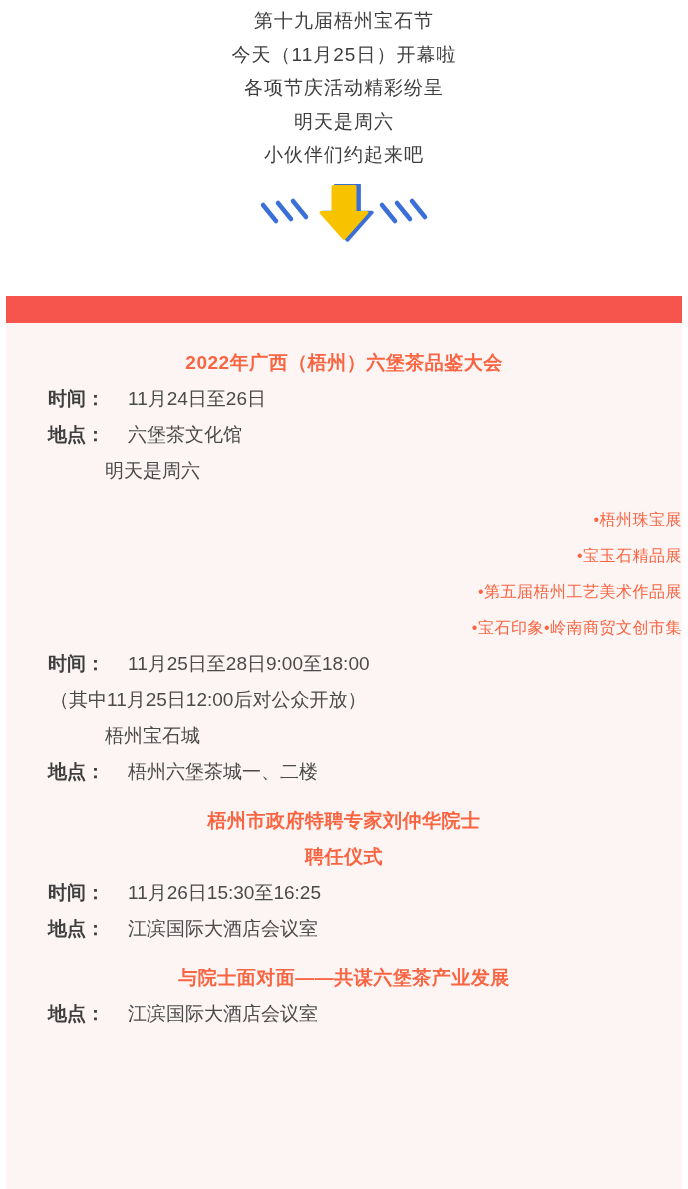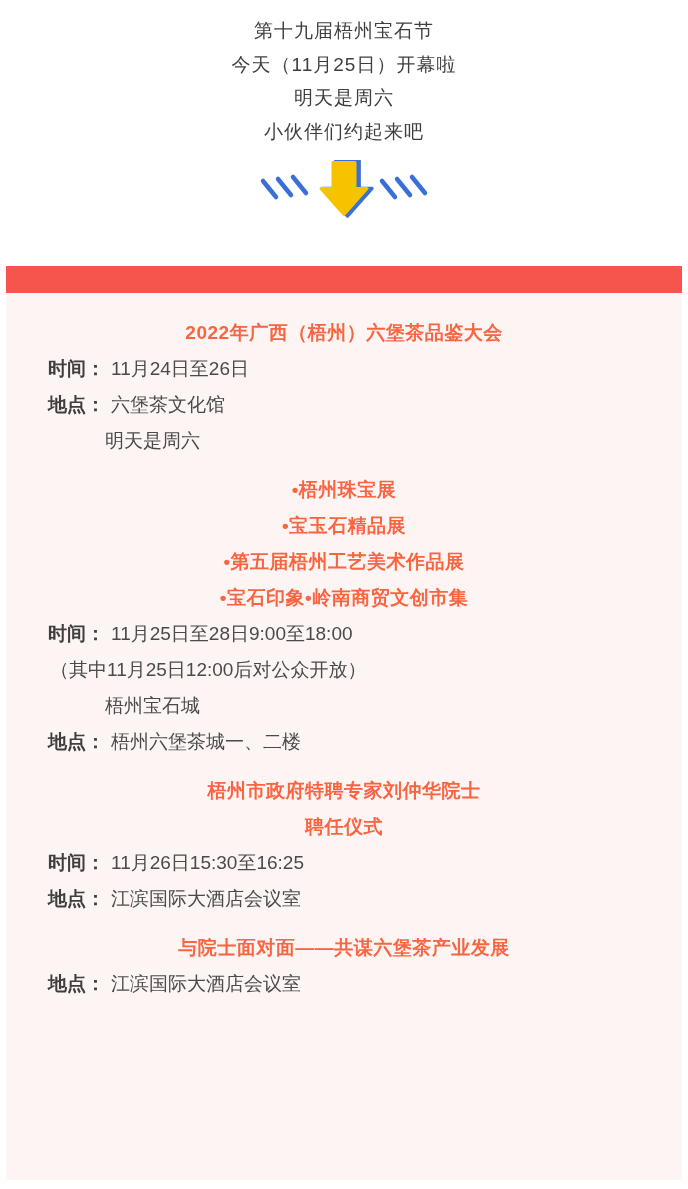--- a/index.html
+++ b/index.html
@@ -13,23 +13,23 @@
   }
   *{margin:0;padding:0;box-sizing:border-box}
   html,body{background:#ffffff}
   body{
     width:688px;height:1189px;
     font-family:"Liberation Sans","DejaVu Sans",sans-serif;
     overflow:hidden;
   }
   
   .intro{
-    height:266px;
+    height:296px;
     text-align:center;
-    padding-top:14px;
+    padding-top:4px;
   }
   .intro-line{
     font-size:19px;
     line-height:33.5px;
     color:var(--text-dark);
     letter-spacing:1px;
   }
   .arrow-wrap{
     margin-top:12px;
     display:flex;
@@ -53,47 +53,48 @@
   .section.first{margin-top:0}
   .section-title{
     font-size:19px;
     line-height:36px;
     font-weight:bold;
     color:var(--accent-orange);
     text-align:center;
     letter-spacing:0.5px;
   }
   .bullet-line{
-    font-size:19px;
+    font-size:16px;
     line-height:36px;
-    font-weight:bold;
+    font-weight:normal;
     color:var(--accent-orange);
-    text-align:center;
+    text-align:right;
     letter-spacing:0.5px;
   }
   .info-row{
     font-size:19px;
     line-height:36px;
     padding-left:42px;
     color:var(--text-value);
   }
   .info-row .label{
     font-weight:bold;
     color:var(--text-dark);
-    margin-right:6px;
+    margin-right:23px;
   }
   .info-row.indent{padding-left:99px}
   .info-row.paren{padding-left:44px}
 </style>
 </head>
 <body>
 
 <div class="intro">
   <div class="intro-line">第十九届梧州宝石节</div>
   <div class="intro-line">今天（11月25日）开幕啦</div>
+  <div class="intro-line">各项节庆活动精彩纷呈</div>
   <div class="intro-line">明天是周六</div>
   <div class="intro-line">小伙伴们约起来吧</div>
 
   <div class="arrow-wrap">
     <svg width="190" height="62" viewBox="0 0 190 62">
 
       <g stroke="var(--arrow-blue,#3A6FD8)" stroke-width="4.5" stroke-linecap="round">
         <line x1="14" y1="21" x2="27" y2="37"></line>
         <line x1="29" y1="19" x2="42" y2="35"></line>
         <line x1="44" y1="17" x2="57" y2="33"></line>

